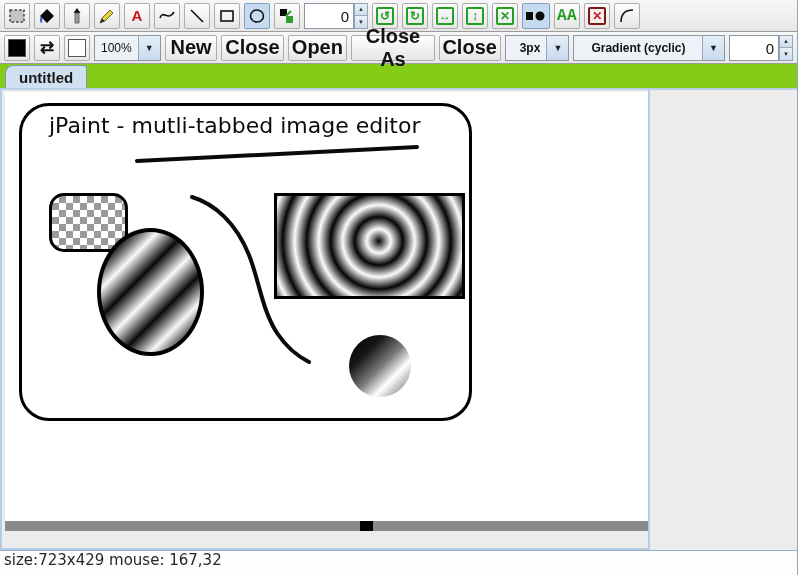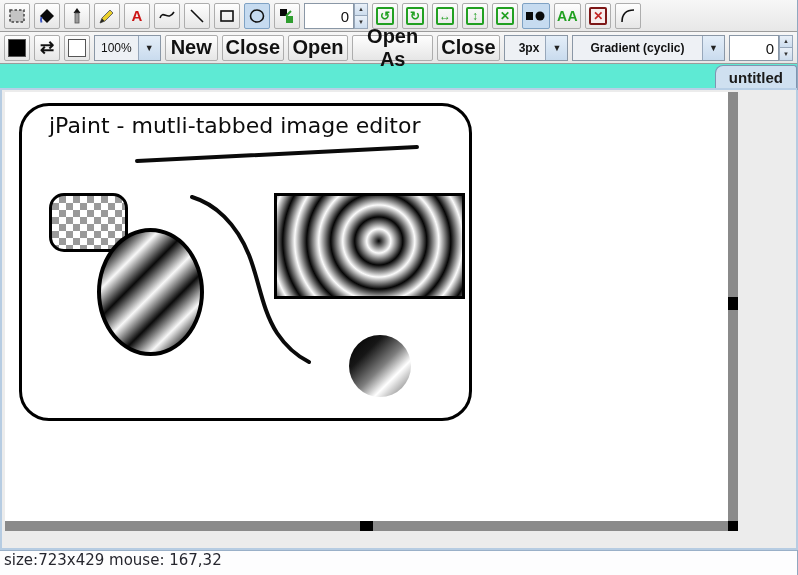--- a/index.html
+++ b/index.html
@@ -29,21 +29,21 @@
   }
   .tbtn.selected {
     background:#c6dbf0;
     border:1px solid #7fa2c4;
   }
   .txtbtn {
     height:26px; padding:0 11px;
     font-size:20px; font-weight:bold; color:#111;
   }
   .icon-a { color:#cc1414; font-weight:bold; font-size:15px; line-height:1; }
-  .icon-aa { color:#21a021; font-weight:bold; font-size:14px; line-height:1; letter-spacing:0.5px; }
+  .icon-aa { color:#21a021; font-weight:bold; font-size:16px; line-height:1; letter-spacing:0.5px;font-family:Liberation Mono, monospace; }
   .gbox {
     display:flex; align-items:center; justify-content:center;
     width:18px; height:18px; border:2px solid #21a021; border-radius:2px;
     color:#21a021; font-weight:bold; font-size:12px; line-height:1;
   }
   .rbox {
     display:flex; align-items:center; justify-content:center;
     width:18px; height:18px; border:2px solid #7d1616; border-radius:2px;
     color:#c32222; font-weight:bold; font-size:12px; line-height:1;
     background:#f7ecec;
@@ -75,32 +75,32 @@
   }
   .combo-arrow {
     display:flex; align-items:center; justify-content:center;
     width:22px; background:linear-gradient(#e4eef8,#c9dbee);
     border-left:1px solid #97a7ba; font-size:9px; color:#222;
   }
 
   
   .tabbar {
     height:26px; display:flex; align-items:flex-end;
-    background:#5eead4; border-bottom:2px solid #b8cfe6; padding:0 0 0 5px;justify-content:flex-end;
+    background:#84cc16; border-bottom:2px solid #b8cfe6; padding:0 0 0 5px;
   }
   .tab {
     display:flex; align-items:center; height:23px; padding:0 13px;
     background:#cfe0f0; border:1px solid #7f95b2; border-bottom:none;
     border-radius:8px 3px 0 0;
     font-size:15px; font-weight:bold; color:#1a1a1a;
   }
 
   
   .viewport {
-    position:relative; width:798px; height:460px;
+    position:relative; width:650px; height:460px;
     background:#ececec; overflow:hidden;
     border-left:2px solid #b6cce2; border-right:2px solid #b6cce2;
     border-bottom:2px solid #b6cce2;
   }
   .image-area {
     position:absolute; left:3px; top:2px; width:723px; height:429px;
     background:#fff; overflow:hidden;
   }
   .rbar-right { position:absolute; left:726px; top:2px;  width:10px; height:439px; background:#8a8a8a; }
   .rbar-bottom{ position:absolute; left:3px;  top:431px; width:733px; height:10px; background:#8a8a8a; }
@@ -270,21 +270,21 @@
     </button>
 
     <div class="combo" style="width:74px;">
       <span class="combo-value" style="flex:1;font-weight:normal;">100%</span>
       <span class="combo-arrow">▼</span>
     </div>
 
     <button class="tbtn txtbtn">New</button>
     <button class="tbtn txtbtn">Close</button>
     <button class="tbtn txtbtn">Open</button>
-    <button class="tbtn txtbtn">Open As</button>
+    <button class="tbtn txtbtn">Close As</button>
     <button class="tbtn txtbtn">Close</button>
 
     <div class="combo" style="width:84px;padding-left:8px;">
       <span class="combo-value" style="flex:1;">3px</span>
       <span class="combo-arrow">▼</span>
     </div>
 
     <div class="combo" style="width:216px;">
       <span class="combo-value" style="flex:1;margin-left:11px;">Gradient (cyclic)</span>
       <span class="combo-arrow">▼</span>

